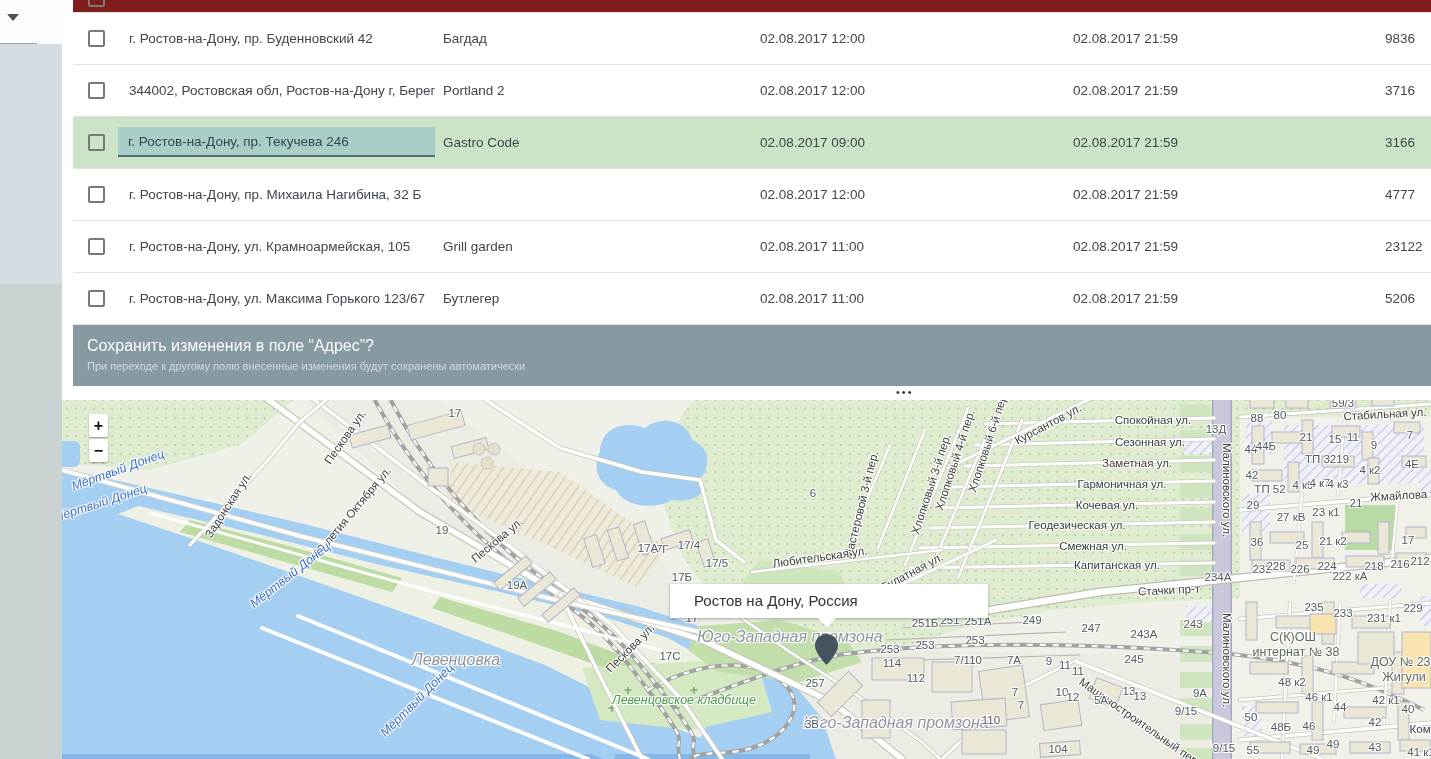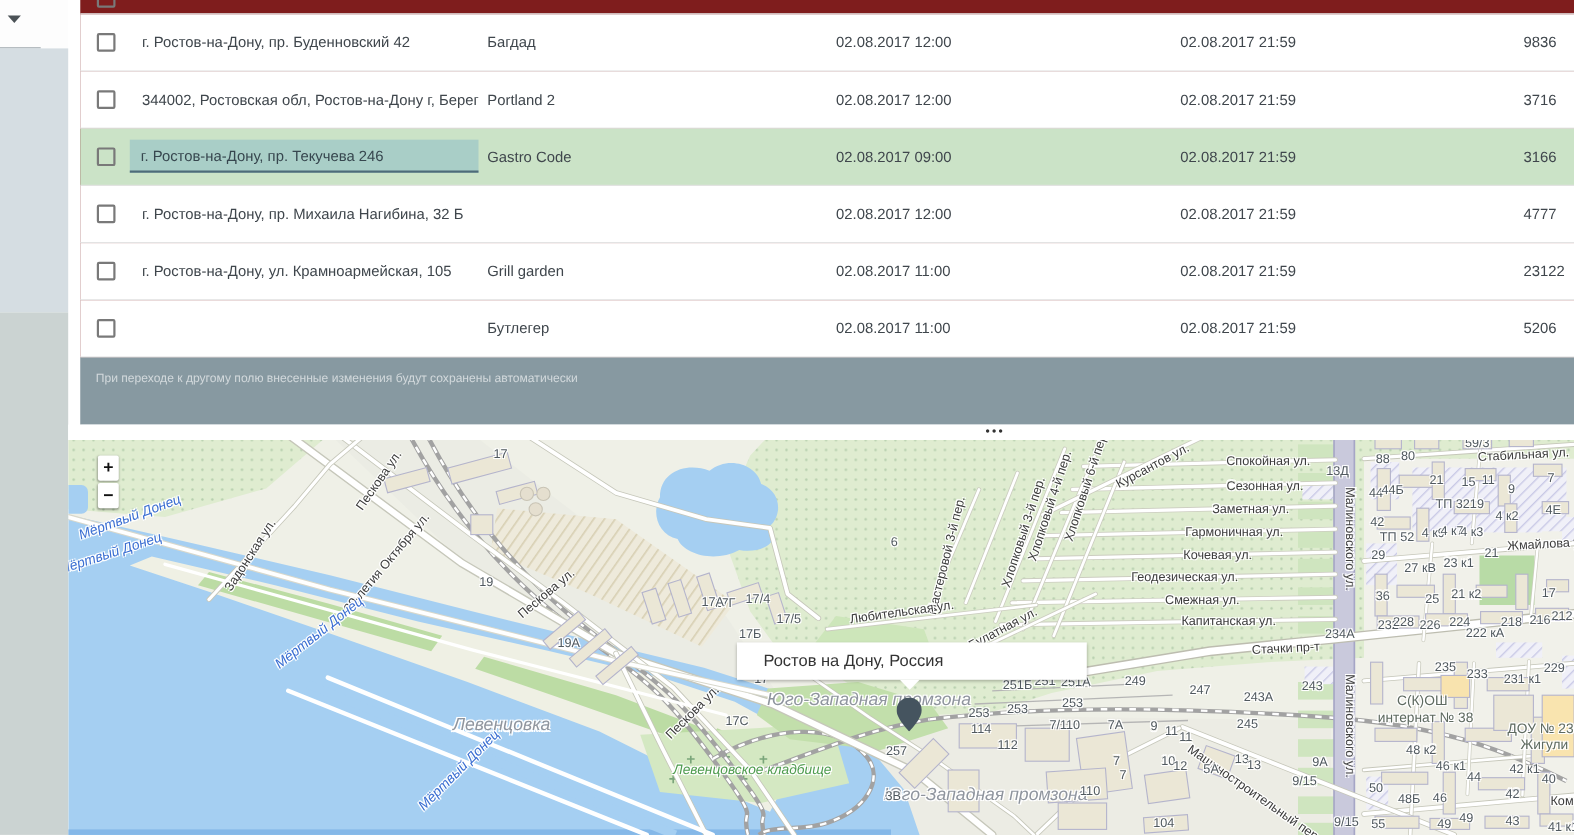--- a/index.html
+++ b/index.html
@@ -124,28 +124,30 @@
     <div class="t-row">
       <div class="checkbox"></div>
       <span class="cell c-addr">г. Ростов-на-Дону, ул. Крамноармейская, 105</span>
       <span class="cell c-name">Grill garden</span>
       <span class="cell c-start">02.08.2017 11:00</span>
       <span class="cell c-end">02.08.2017 21:59</span>
       <span class="cell c-val">23122</span>
     </div>
     <div class="t-row">
       <div class="checkbox"></div>
+      <span class="cell c-addr">г. Ростов-на-Дону, ул. Максима Горького 123/67</span>
       <span class="cell c-name">Бутлегер</span>
       <span class="cell c-start">02.08.2017 11:00</span>
       <span class="cell c-end">02.08.2017 21:59</span>
       <span class="cell c-val">5206</span>
     </div>
   </div>
 
 <div id="banner">
+  <span class="b-title">Сохранить изменения в поле “Адрес”?</span>
   <span class="b-sub">При переходе к другому полю внесенные изменения будут сохранены автоматически</span>
 </div>
 
 <div id="splitter">
   <span class="dots">•••</span>
 </div>
 
 <div id="map">
   <svg width="1369" height="359" viewBox="62 400 1369 359" xmlns="http://www.w3.org/2000/svg">
     <defs>

